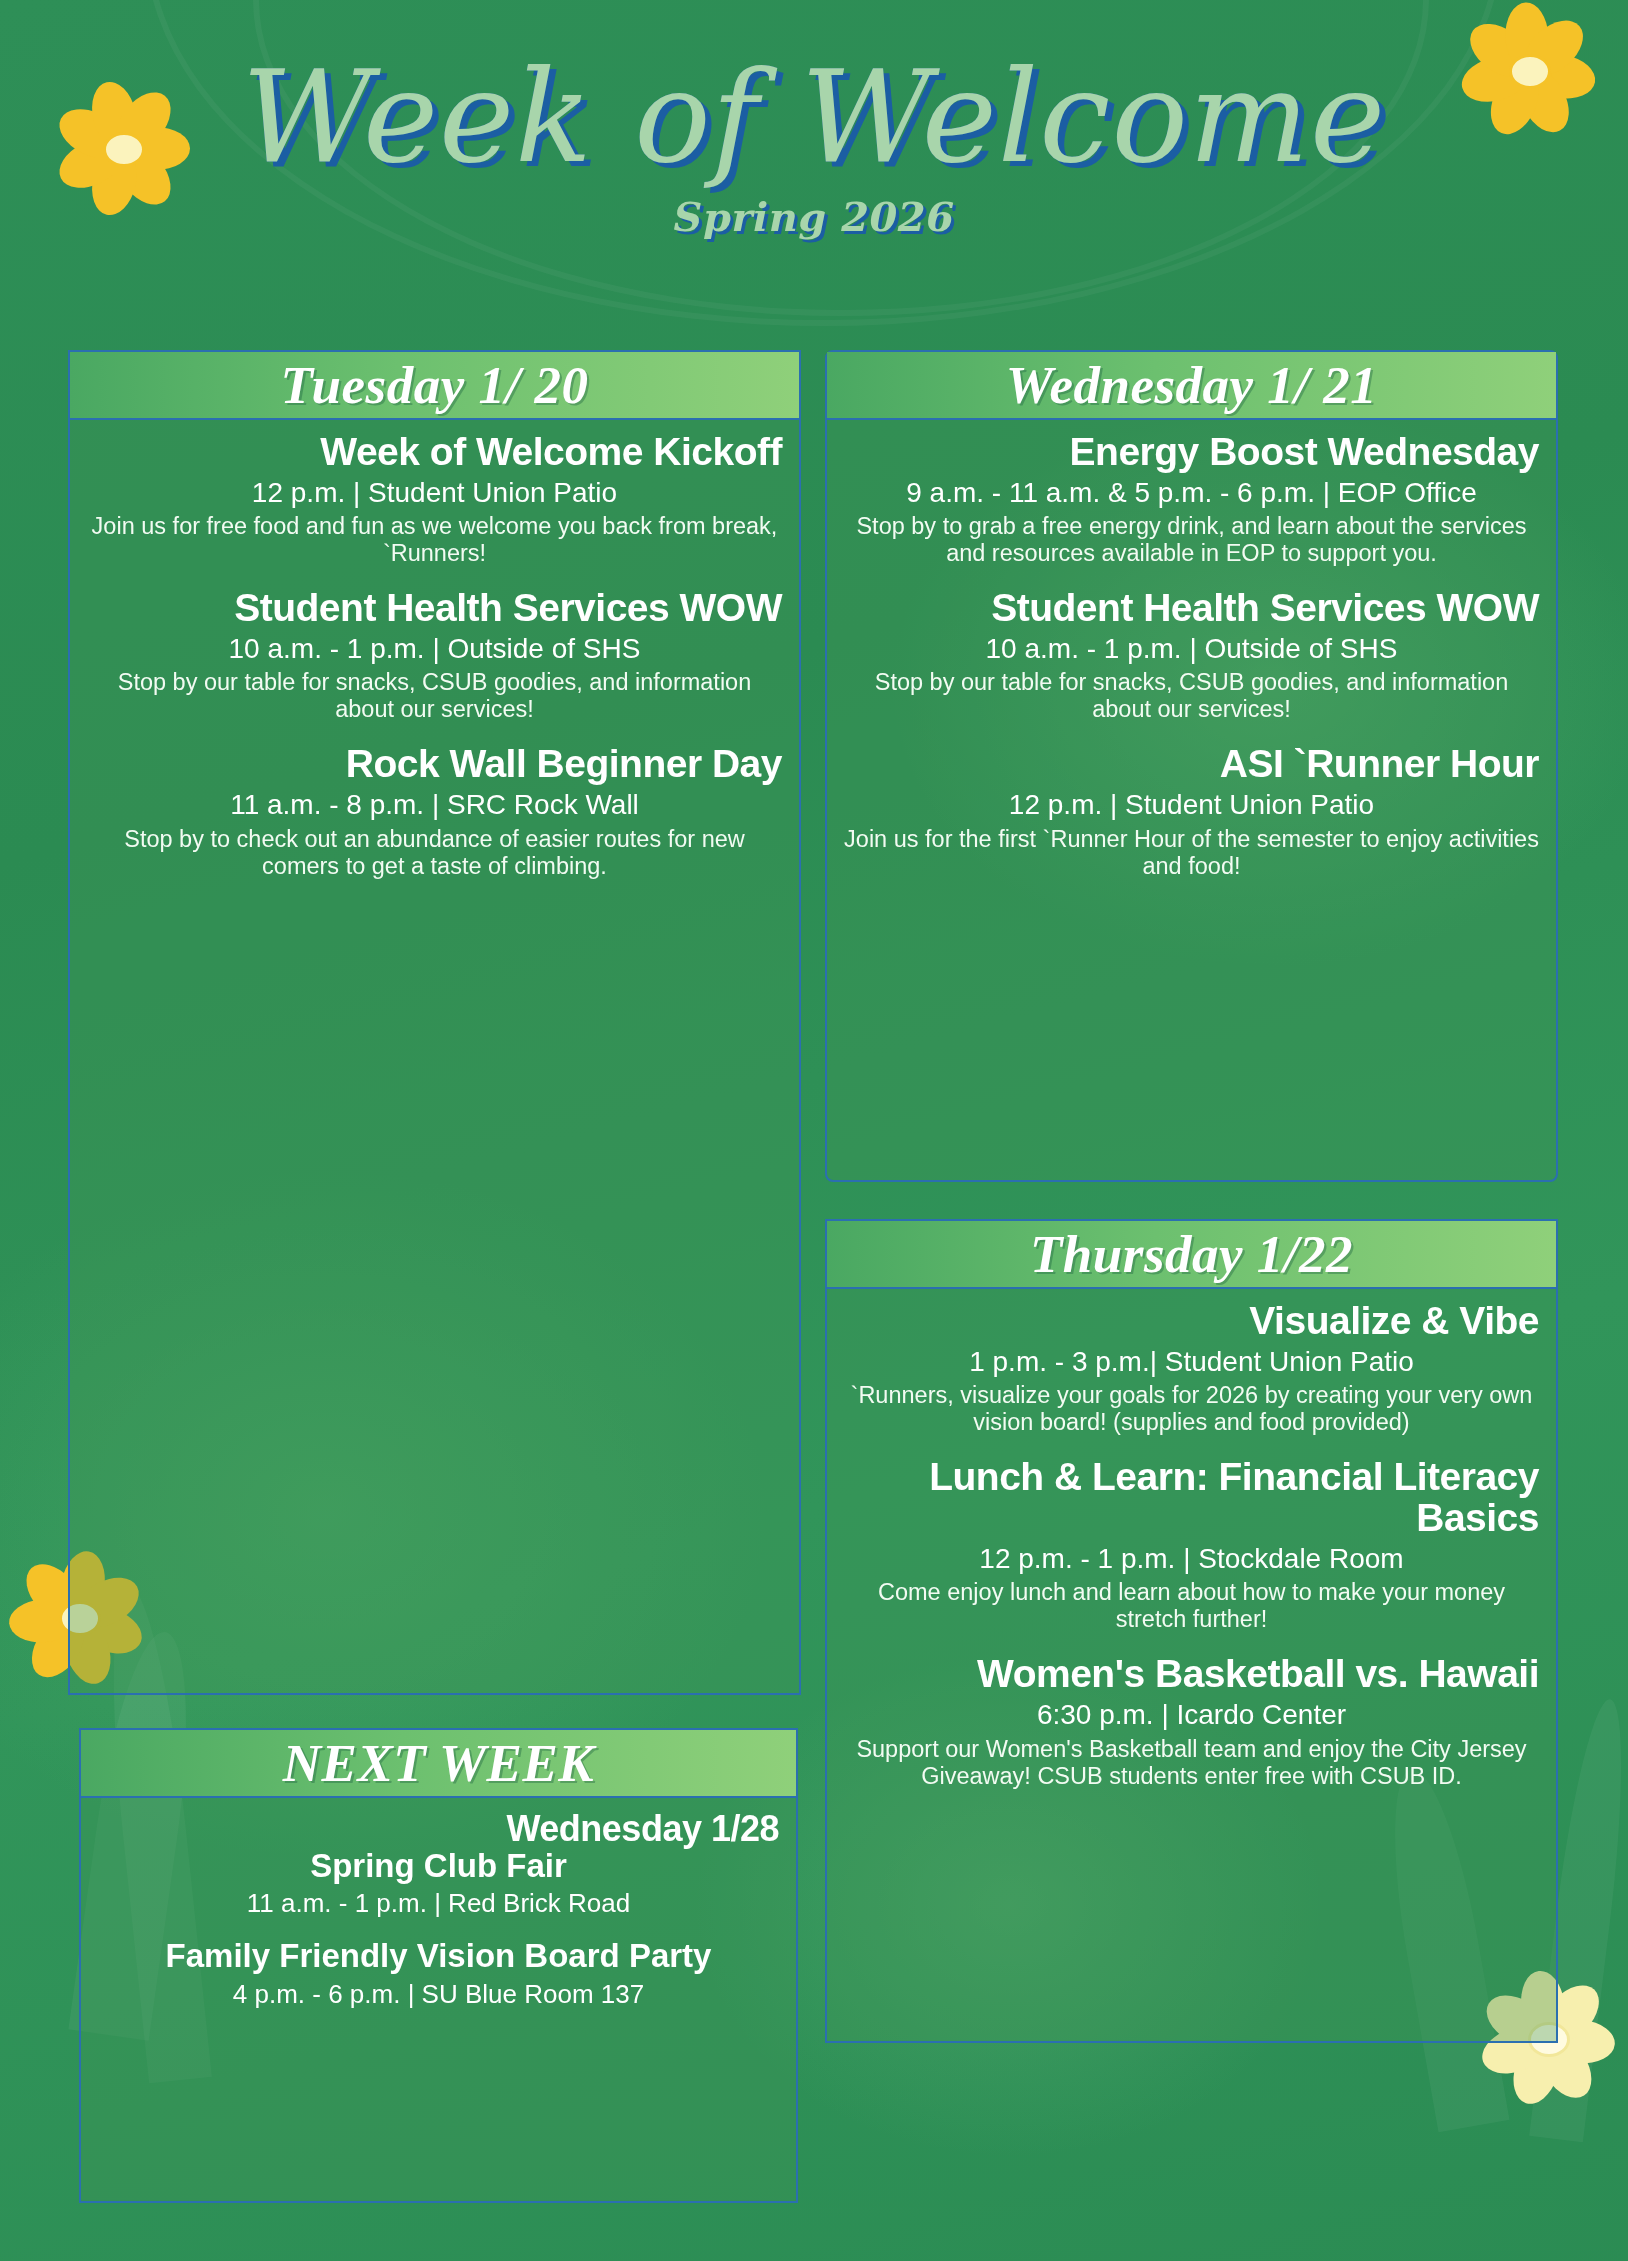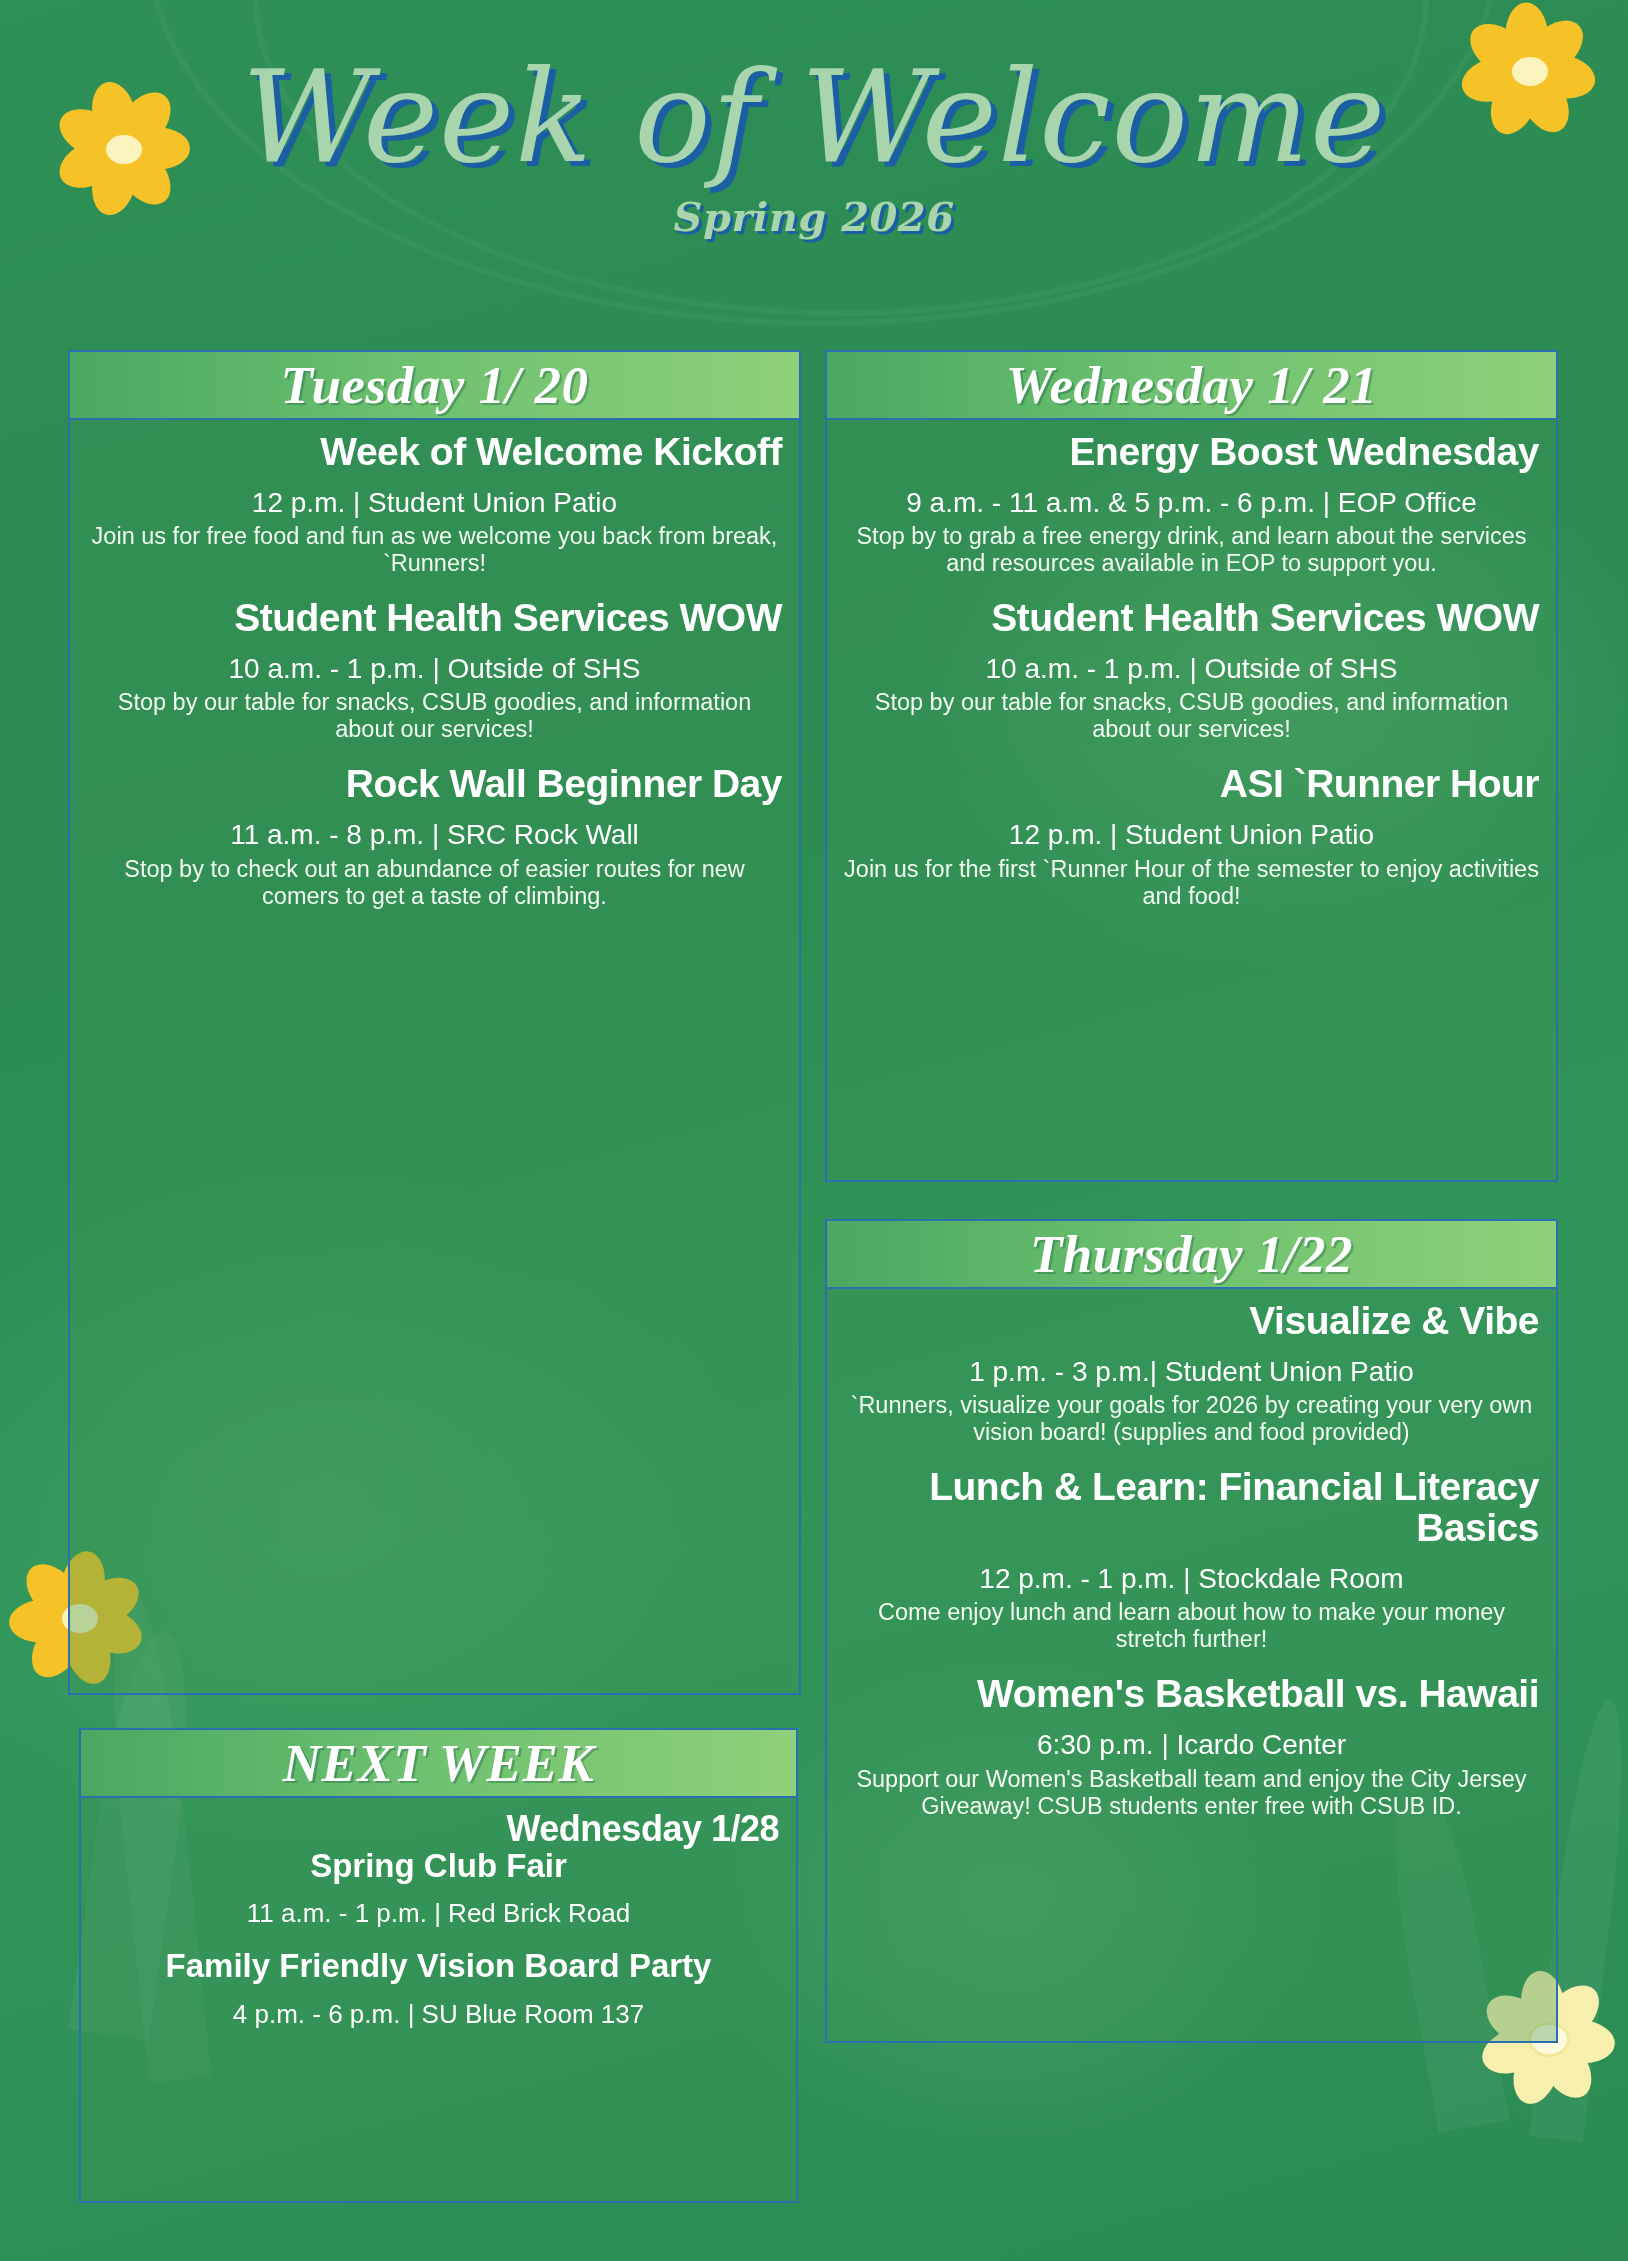--- a/index.html
+++ b/index.html
@@ -87,21 +87,21 @@
     font-size: 39px;
     color: #ffffff;
     line-height: 1.05;
     letter-spacing: -0.5px;
     text-align: right;
   }
   .ev-when {
     font-family: "Liberation Sans", sans-serif;
     font-size: 28px;
     color: #ffffff;
-    margin-top: 15px;
+    margin-top: 5px;
     line-height: 1.1;
   }
   .ev-desc {
     font-family: "Liberation Sans", sans-serif;
     font-size: 23.5px;
     color: #f2fbf2;
     margin-top: 4.5px;
     line-height: 1.15;
   }
 
@@ -200,21 +200,21 @@
         <div class="ev-desc">Stop by our table for snacks, CSUB goodies, and information about our services!</div>
       </div>
       <div class="ev">
         <div class="ev-title">Rock Wall Beginner Day</div>
         <div class="ev-when">11 a.m. - 8 p.m. | SRC Rock Wall</div>
         <div class="ev-desc">Stop by to check out an abundance of easier routes for new comers to get a taste of climbing.</div>
       </div>
     </div>
   </div>
 
-  <div class="card" style="left:825px;top:350px;width:733px;height:832px;">
+  <div class="card" style="left:825px;top:350px;width:733px;height:832px;border-radius:8px;">
     <div class="card-head">
       <span>Wednesday 1/ 21</span>
     </div>
     <div class="card-body">
       <div class="ev">
         <div class="ev-title">Energy Boost Wednesday</div>
         <div class="ev-when">9 a.m. - 11 a.m. &amp; 5 p.m. - 6 p.m. | EOP Office</div>
         <div class="ev-desc">Stop by to grab a free energy drink, and learn about the services and resources available in EOP to support you.</div>
       </div>
       <div class="ev">

